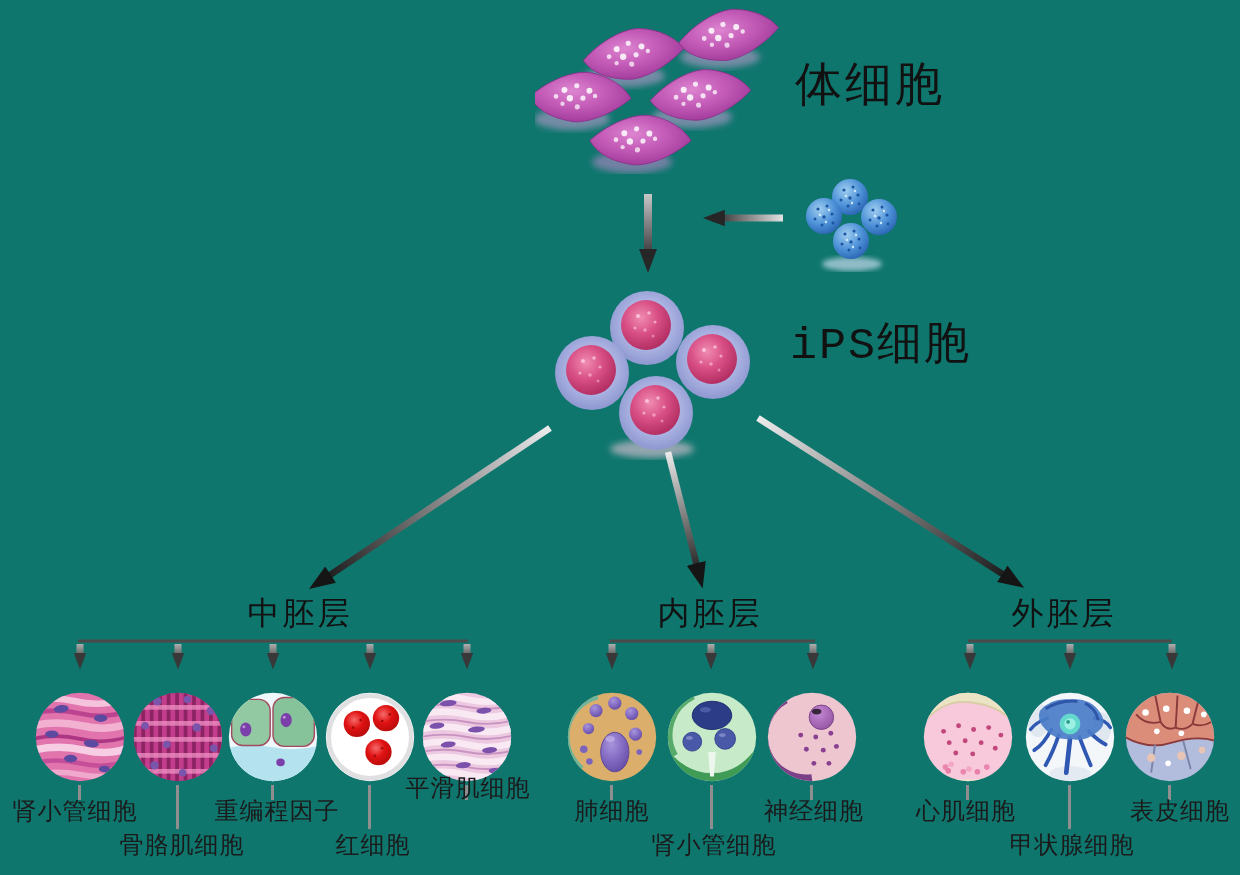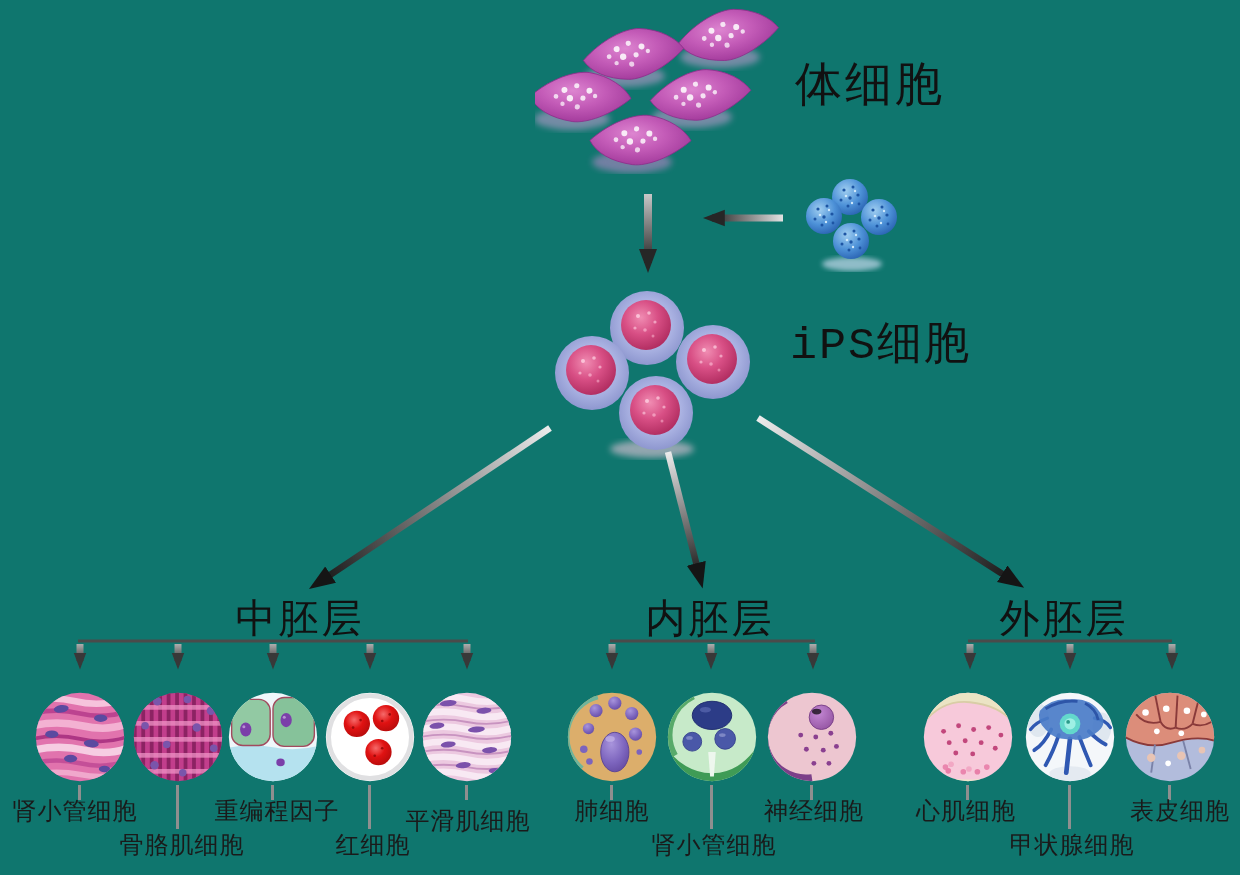--- a/index.html
+++ b/index.html
@@ -2,21 +2,21 @@
 <html><head>
 <meta charset="utf-8">
 <style>
   html,body{margin:0;padding:0;background:#fff;}
   .canvas{position:relative;width:1240px;height:875px;background:#0f766e;overflow:hidden;
           font-family:"Liberation Sans",sans-serif;}
   .abs{position:absolute;}
   .label{position:absolute;color:#111;white-space:nowrap;line-height:1.1;
          font-family:"Liberation Sans",sans-serif;}
   .stage-label{letter-spacing:3px;}
-  .layer-title{font-size:40px;letter-spacing:3px;transform:translateX(-50%);}
+  .layer-title{font-size:32px;letter-spacing:3px;transform:translateX(-50%);}
   .cell-label{font-size:24px;letter-spacing:1px;transform:translateX(-50%);color:#1a1a1a;}
   .tick{position:absolute;width:3px;background:#8f8f8f;}
 </style>
 </head>
 <body>
 
 <div class="canvas">
 
   <svg class="abs" style="left:535px;top:2px" width="255" height="172" viewBox="0 0 255 172">
     <defs>
@@ -535,21 +535,21 @@
   <div class="tick" style="left:710px;top:785px;height:44px"></div>
   <div class="tick" style="left:810px;top:785px;height:15px"></div>
   <div class="tick" style="left:966px;top:785px;height:15px"></div>
   <div class="tick" style="left:1068px;top:785px;height:44px"></div>
   <div class="tick" style="left:1168px;top:785px;height:15px"></div>
 
   <div class="label cell-label" style="left:75px;top:798px">肾小管细胞</div>
   <div class="label cell-label" style="left:182px;top:832px">骨胳肌细胞</div>
   <div class="label cell-label" style="left:277px;top:798px">重编程因子</div>
   <div class="label cell-label" style="left:373px;top:832px">红细胞</div>
-  <div class="label cell-label" style="left:468px;top:808px">平滑肌细胞</div>
+  <div class="label cell-label" style="left:468px;top:775px">平滑肌细胞</div>
   <div class="label cell-label" style="left:612px;top:798px">肺细胞</div>
   <div class="label cell-label" style="left:714px;top:832px">肾小管细胞</div>
   <div class="label cell-label" style="left:814px;top:798px">神经细胞</div>
   <div class="label cell-label" style="left:966px;top:798px">心肌细胞</div>
   <div class="label cell-label" style="left:1072px;top:832px">甲状腺细胞</div>
   <div class="label cell-label" style="left:1180px;top:798px">表皮细胞</div>
 
 </div>
 
 </body></html>

